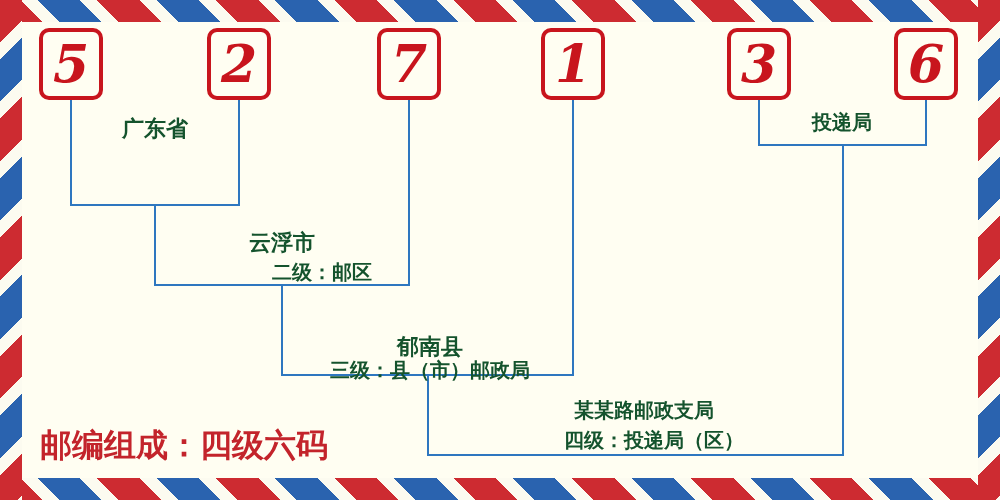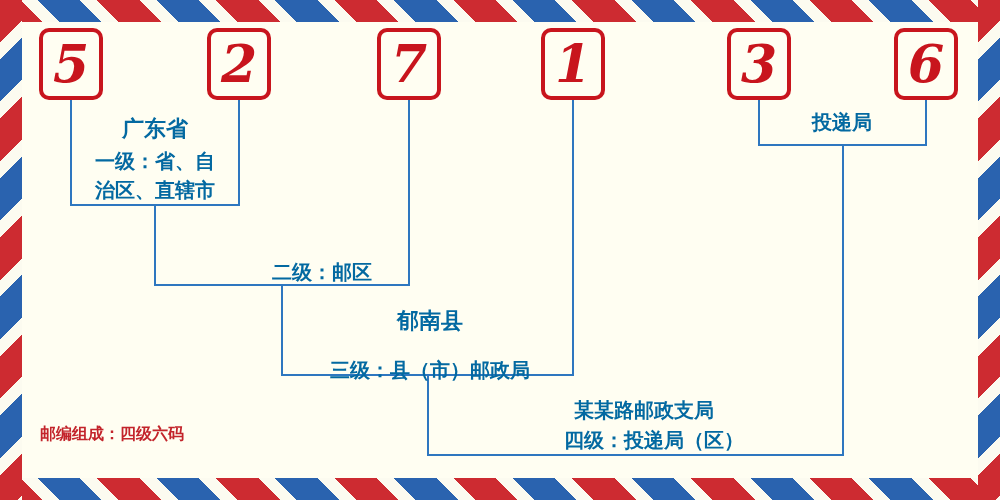--- a/index.html
+++ b/index.html
@@ -41,30 +41,30 @@
     font-family:"DejaVu Serif", serif;
     font-style:italic; font-weight:bold;
     font-size:52px; color:#c8151d; line-height:1;
   }
 
   
   .line { position:absolute; background:#2e77c0; z-index:1; }
 
   
   .label {
-    position:absolute; color:#0369a1; font-weight:bold;
+    position:absolute; color:#14532d; font-weight:bold;
     text-align:center; z-index:2;
     font-family:"DejaVu Sans", sans-serif;
   }
   .label-name { font-size:22px; }
   .label-desc { font-size:20px; line-height:1.45; }
 
   .footer-note {
     position:absolute; left:40px; top:424px;
-    color:#c3242b; font-weight:bold; font-size:16px; z-index:2;
+    color:#c3242b; font-weight:bold; font-size:32px; z-index:2;
     font-family:"DejaVu Sans", sans-serif;
   }
 </style>
 </head>
 <body>
 
 <div class="canvas">
 
   <div class="border-strip border-h border-top"></div>
   <div class="border-strip border-h border-bottom"></div>
@@ -104,25 +104,25 @@
 
   <div class="line" style="left:758px; top:100px; width:2px;   height:46px;"></div>
   <div class="line" style="left:925px; top:100px; width:2px;   height:46px;"></div>
   <div class="line" style="left:758px; top:144px; width:169px; height:2px;"></div>
 
   <div class="line" style="left:427px; top:374px; width:2px;   height:82px;"></div>
   <div class="line" style="left:427px; top:454px; width:417px; height:2px;"></div>
   <div class="line" style="left:842px; top:144px; width:2px;   height:312px;"></div>
 
   <div class="label label-name" style="left:75px;  top:114px; width:160px;">广东省</div>
-  <div class="label label-desc" style="left:87px;  top:147px; width:136px;">一级：省、自治区、直辖市</div>
 
+  <div class="label label-name" style="left:212px; top:228px; width:140px;">云浮市</div>
   <div class="label label-desc" style="left:192px; top:258px; width:180px;text-align:right;">二级：邮区</div>
 
-  <div class="label label-name" style="left:350px; top:306px; width:160px;">郁南县</div>
+  <div class="label label-name" style="left:350px; top:332px; width:160px;">郁南县</div>
   <div class="label label-desc" style="left:320px; top:356px; width:220px;">三级：县（市）邮政局</div>
 
   <div class="label label-desc" style="left:534px; top:396px; width:220px;">某某路邮政支局</div>
   <div class="label label-desc" style="left:544px; top:426px; width:220px;">四级：投递局（区）</div>
 
   <div class="label label-desc" style="left:782px; top:108px; width:120px;">投递局</div>
 
   <div class="footer-note">邮编组成：四级六码</div>
 
 </div>

